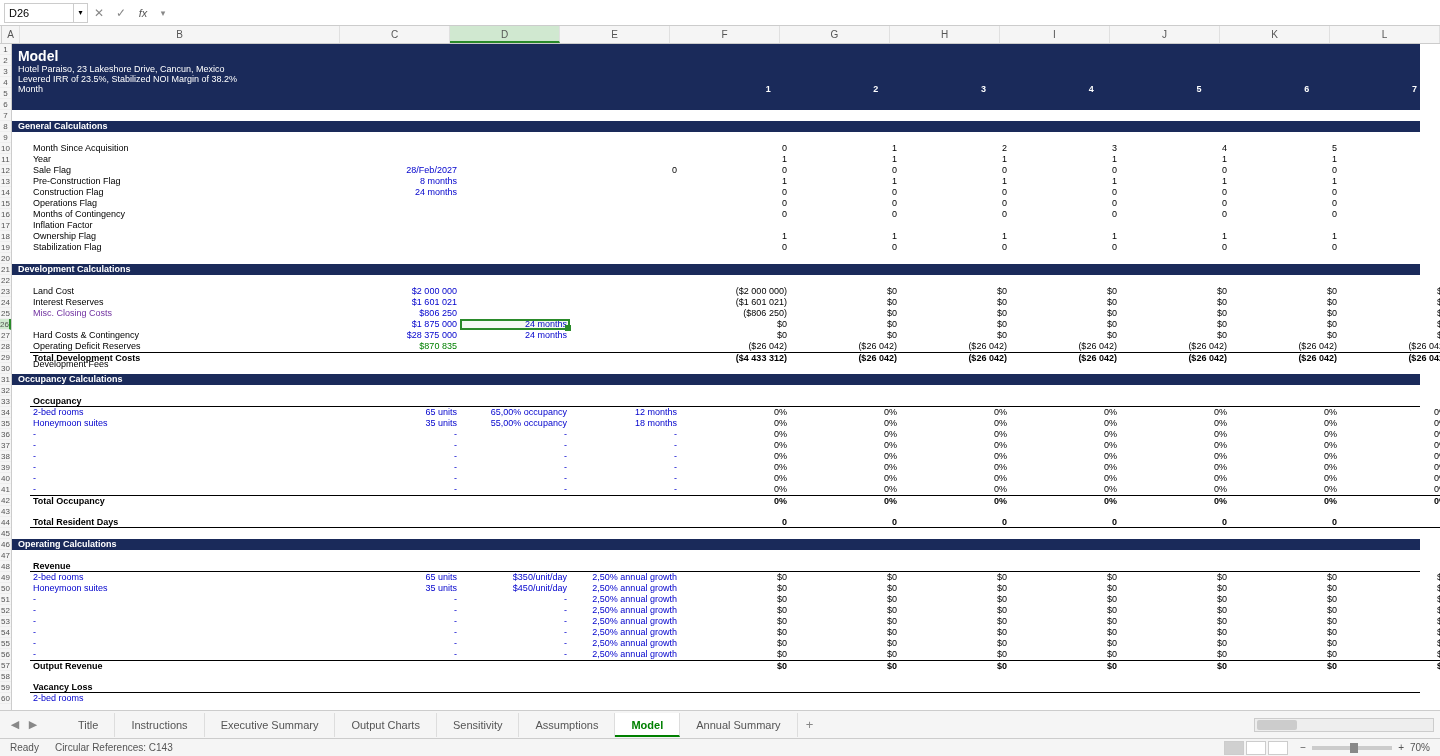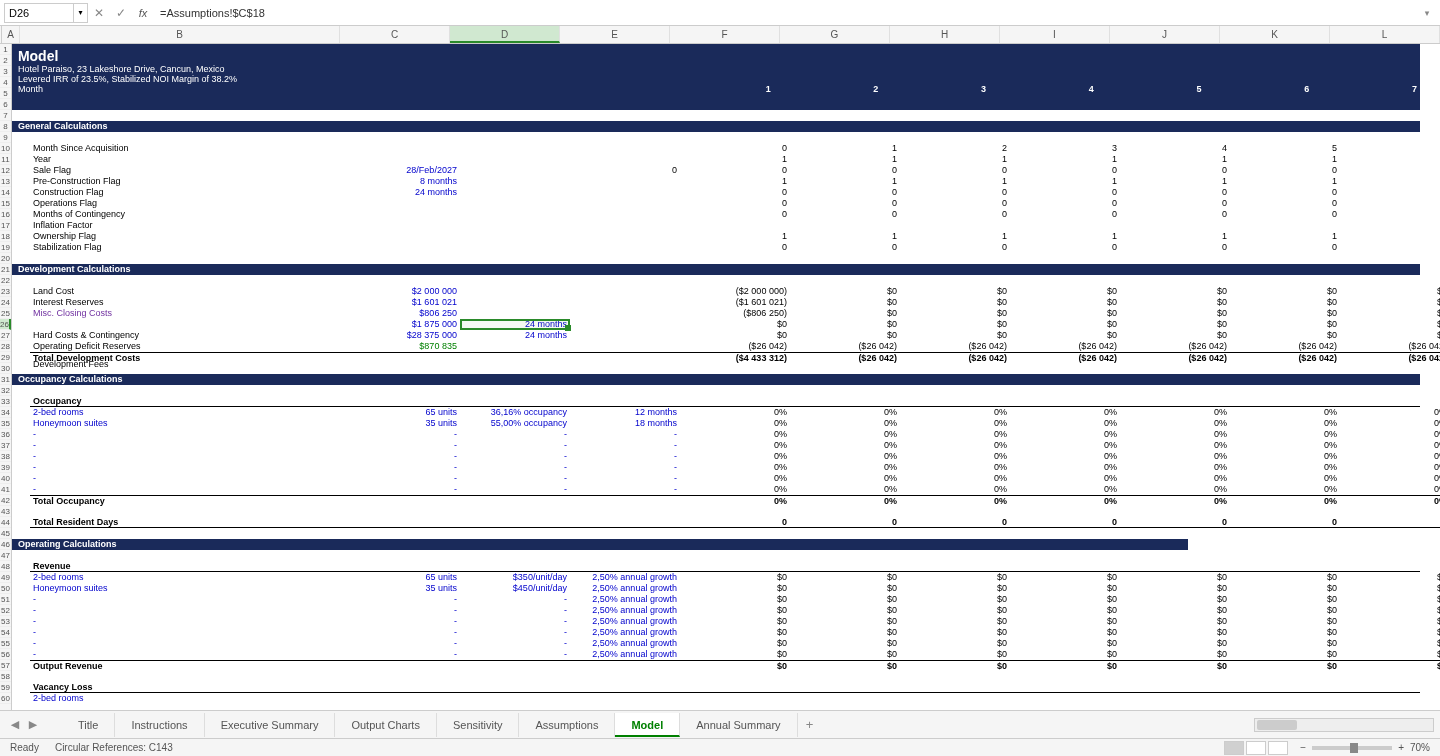--- a/index.html
+++ b/index.html
@@ -61,21 +61,20 @@
 </style>
 </head>
 <body>
 
 <div class="formula-bar">
   <div class="name-box">D26</div>
   <div class="name-box-dd">▾</div>
   <div class="fb-btn">✕</div>
   <div class="fb-btn">✓</div>
   <div class="fb-btn fx">fx</div>
-  <div class="formula-input">=Assumptions!$C$18</div>
   <div class="fb-expand">▾</div>
 </div>
 
 <div class="grid-area">
   <div class="col-headers">
     <div class="rowh-spacer"></div>
     <div id="colh-container" style="display:flex">
         <div class="colh" style="width: 18px;">A</div>
         <div class="colh" style="width: 320px;">B</div>
         <div class="colh" style="width: 110px;">C</div>
@@ -426,21 +425,21 @@
         </div>
         <div class="row"></div>
         <div class="row">
           <div class="cell " style="width: 18px;"></div>
           <div class="cell bold" style="width: 1390px; border-bottom: 1px solid rgb(0, 0, 0);">Occupancy</div>
         </div>
         <div class="row">
           <div class="cell " style="width: 18px;"></div>
           <div class="cell blue-text" style="width: 320px;">2-bed rooms</div>
           <div class="cell blue-text r" style="width: 110px;">65 units</div>
-          <div class="cell blue-text r" style="width: 110px;">36,16% occupancy</div>
+          <div class="cell blue-text r" style="width: 110px;">65,00% occupancy</div>
           <div class="cell blue-text r" style="width: 110px;">12 months</div>
           <div class="cell r" style="width: 110px;">0%</div>
           <div class="cell r" style="width: 110px;">0%</div>
           <div class="cell r" style="width: 110px;">0%</div>
           <div class="cell r" style="width: 110px;">0%</div>
           <div class="cell r" style="width: 110px;">0%</div>
           <div class="cell r" style="width: 110px;">0%</div>
           <div class="cell r" style="width: 110px;">0%</div>
         </div>
         <div class="row">
@@ -565,21 +564,21 @@
           <div class="cell bold r" style="width: 110px; border-bottom: 1px solid rgb(0, 0, 0);">0</div>
           <div class="cell bold r" style="width: 110px; border-bottom: 1px solid rgb(0, 0, 0);">0</div>
           <div class="cell bold r" style="width: 110px; border-bottom: 1px solid rgb(0, 0, 0);">0</div>
           <div class="cell bold r" style="width: 110px; border-bottom: 1px solid rgb(0, 0, 0);">0</div>
           <div class="cell bold r" style="width: 110px; border-bottom: 1px solid rgb(0, 0, 0);">0</div>
           <div class="cell bold r" style="width: 110px; border-bottom: 1px solid rgb(0, 0, 0);">0</div>
           <div class="cell bold r" style="width: 110px; border-bottom: 1px solid rgb(0, 0, 0);">0</div>
         </div>
         <div class="row"></div>
         <div class="row">
-          <div class="cell section-hdr" style="width: 1176px;">Operating Calculations</div>
+          <div class="cell section-hdr" style="width: 1408px;">Operating Calculations</div>
         </div>
         <div class="row"></div>
         <div class="row">
           <div class="cell " style="width: 18px;"></div>
           <div class="cell bold" style="width: 1390px; border-bottom: 1px solid rgb(0, 0, 0);">Revenue</div>
         </div>
         <div class="row">
           <div class="cell " style="width: 18px;"></div>
           <div class="cell blue-text" style="width: 320px;">2-bed rooms</div>
           <div class="cell blue-text r" style="width: 110px;">65 units</div>

